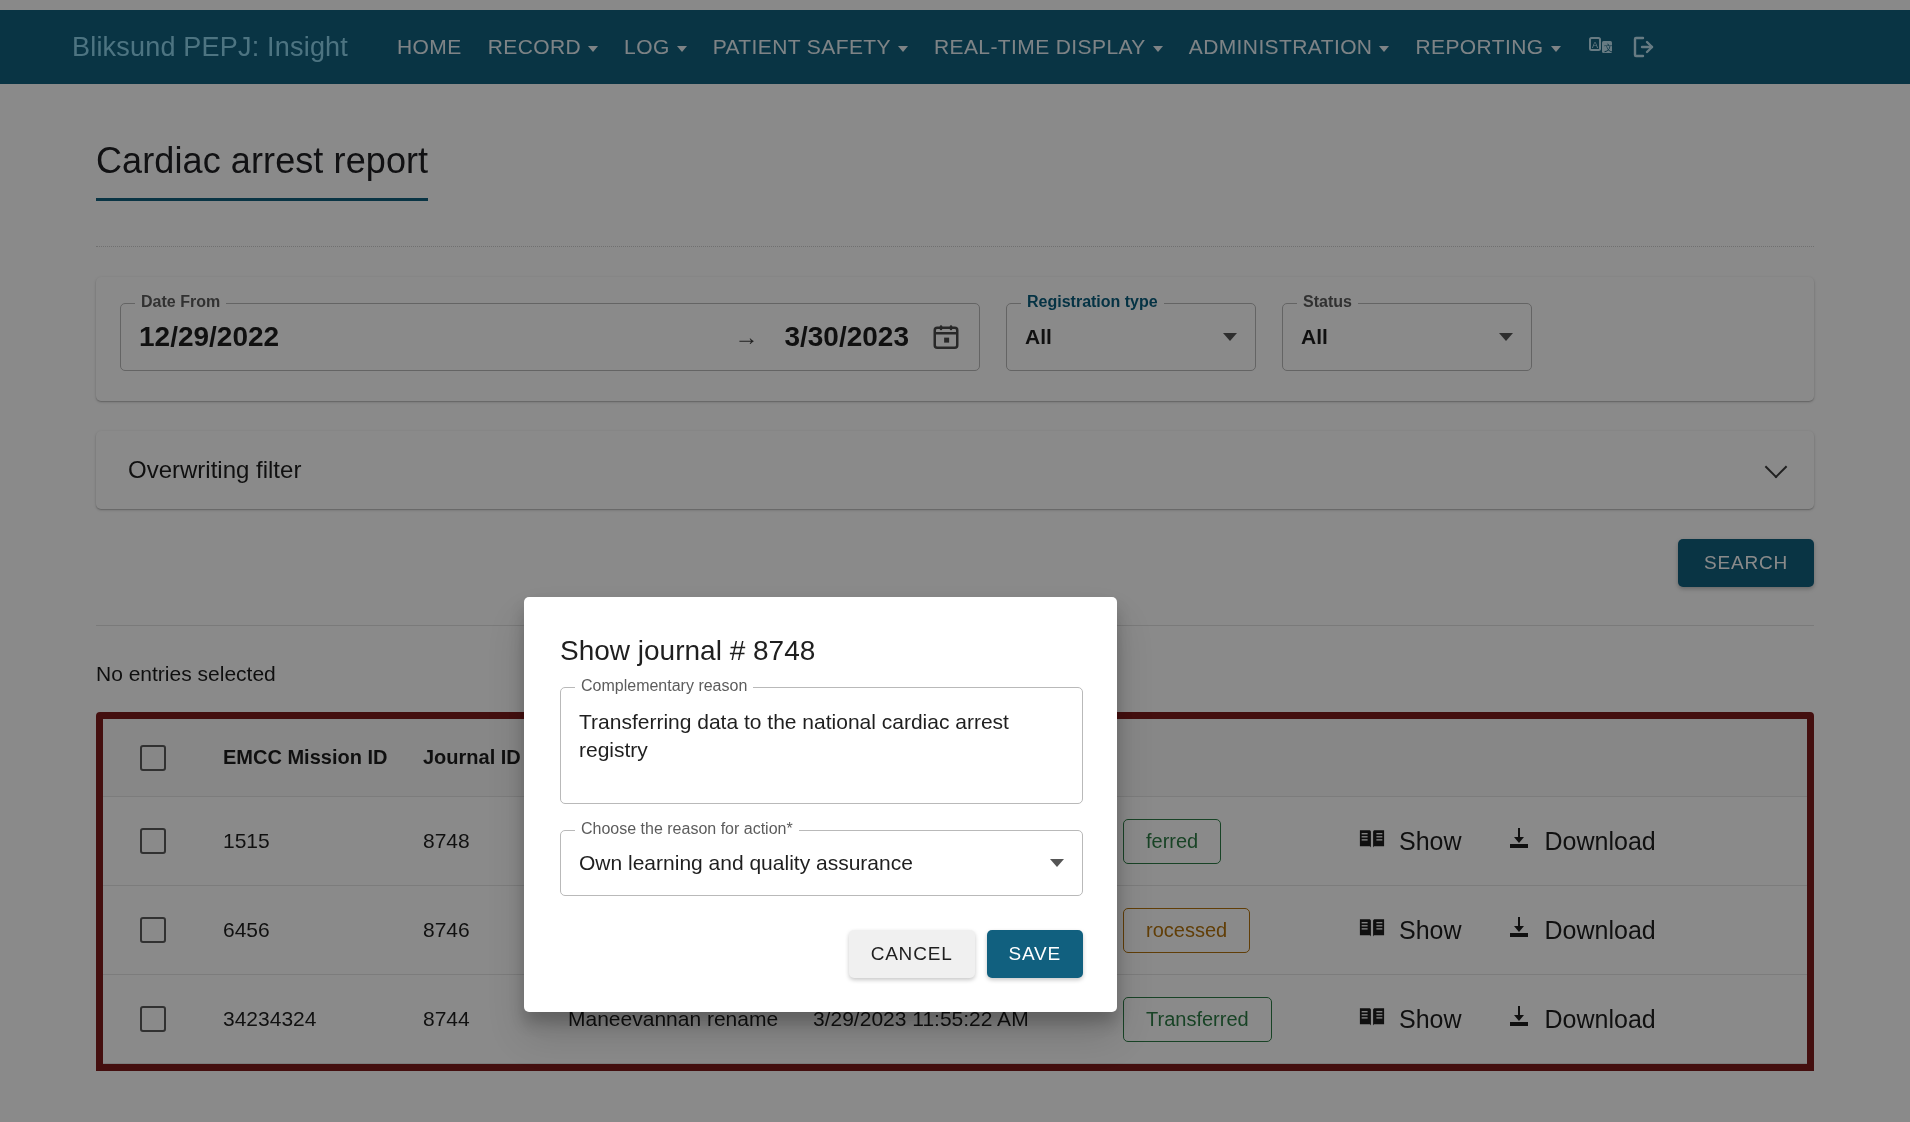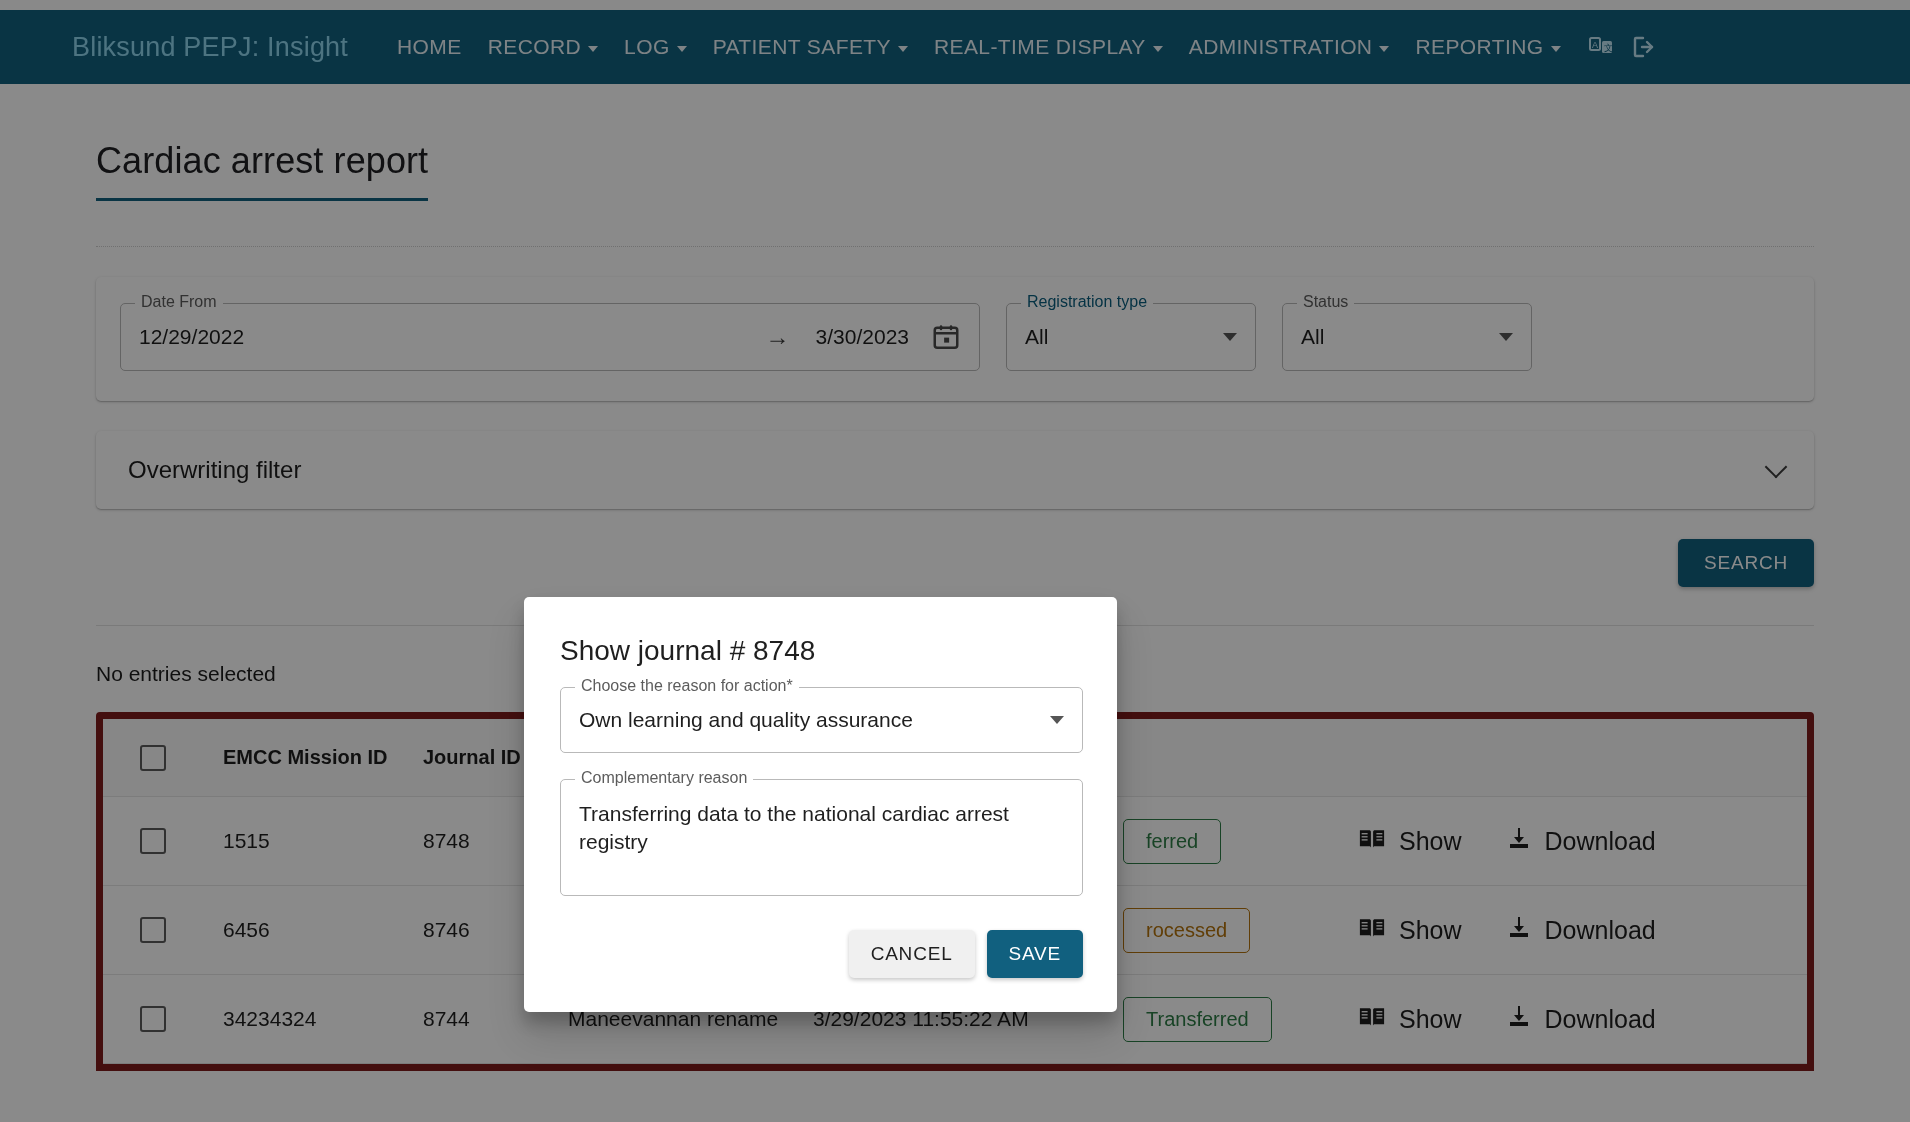--- a/index.html
+++ b/index.html
@@ -78,21 +78,21 @@
   }
 
   .card {
     margin:30px 96px 0 0;
     background:#ffffff;
     border-radius:5px;
     box-shadow:0 1px 3px rgba(0,0,0,.20), 0 1px 1px rgba(0,0,0,.14);
   }
 
   
-  .filter-card { padding:26px 24px 30px 24px; display:flex; gap:26px; align-items:flex-start; }
+  .filter-card { padding:26px 24px 30px 24px; display:flex; gap:26px; align-items:flex-start;font-weight:bold; }
 
   .ff {                       
     position:relative;
     border:1px solid #b9b9b9;
     border-radius:5px;
     height:68px;
     display:flex;
     align-items:center;
     padding:0 18px;
     background:transparent;
@@ -103,21 +103,21 @@
     background:#ffffff;
     padding:0 6px;
     font-size:16px;
     color:#5c5c5c;
     white-space:nowrap;
   }
   .ff.focused .lg { color:#0b5e7e; }
   .ff .val { font-size:21px; color:#1f1f1f; white-space:nowrap; }
 
   .daterange { flex:0 0 860px; justify-content:flex-start; }
-  .daterange .val { font-size:21px; }
+  .daterange .val { font-size:28px; }
   .arrow-sep { margin:0 26px 0 auto; color:#3b3b3b; font-size:24px; line-height:1; }
   .cal-icon { margin-left:22px; display:flex; align-items:center; cursor:pointer; }
 
   .selectfield { flex:0 0 250px; justify-content:space-between; }
   .sel-caret {
     width:0;height:0;
     border-left:7px solid transparent;
     border-right:7px solid transparent;
     border-top:8px solid #555;
   }
@@ -472,29 +472,29 @@
     </div>
   </div>
 </div>
 
 <div id="scrim"></div>
 
 <div id="modal">
   <div class="modal-title">Show journal # 8748</div>
 
   <div class="modal-body">
+    <div class="m-field m-text">
+      <span class="lg">Complementary reason</span>
+      <div class="val">Transferring data to the national cardiac arrest registry</div>
+    </div>
+
     <div class="m-field m-select">
       <span class="lg">Choose the reason for action*</span>
       <span class="val">Own learning and quality assurance</span>
       <i class="sel-caret"></i>
-    </div>
-
-    <div class="m-field m-text">
-      <span class="lg">Complementary reason</span>
-      <div class="val">Transferring data to the national cardiac arrest registry</div>
     </div>
   </div>
 
   <div class="modal-actions">
     <button class="btn btn-cancel">CANCEL</button>
     <button class="btn btn-save">SAVE</button>
   </div>
 </div>
 
 </body></html>

